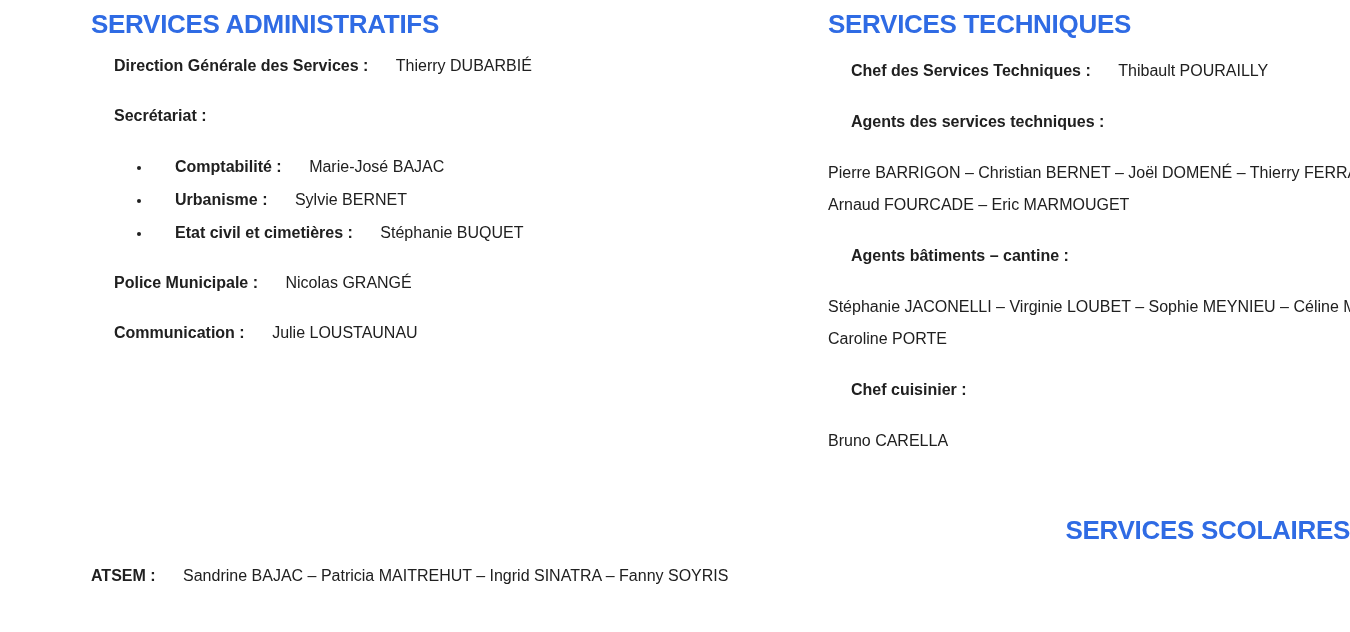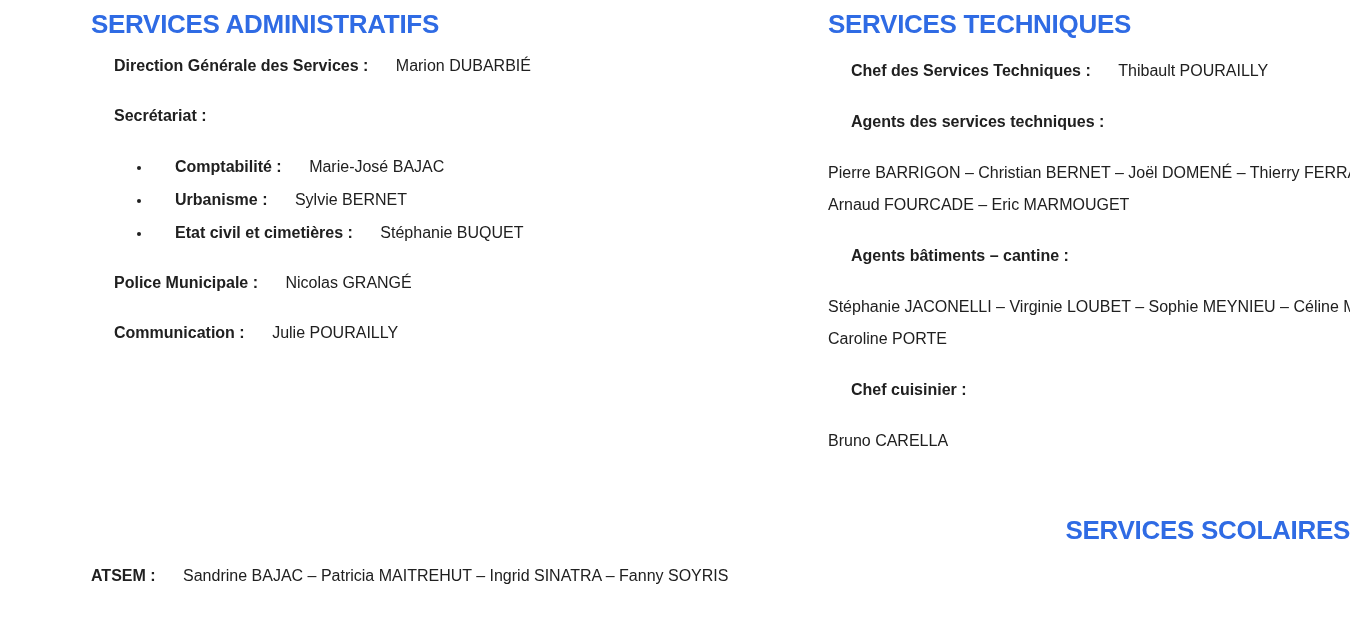--- a/index.html
+++ b/index.html
@@ -36,33 +36,33 @@
 </head>
 <body style="background: rgb(255, 255, 255);">
 
 <div class="page">
 
   <div class="columns">
 
     <section class="col-left">
       <h2>SERVICES ADMINISTRATIFS</h2>
 
-      <p><strong>Direction Générale des Services :</strong> <span>Marion DUBARBIÉ</span></p>
+      <p><strong>Direction Générale des Services :</strong> <span>Thierry DUBARBIÉ</span></p>
 
       <p><strong>Secrétariat :</strong></p>
 
       <ul>
         <li><strong>Comptabilité :</strong> <span>Marie-José BAJAC</span></li>
         <li><strong>Urbanisme :</strong> <span>Sylvie BERNET</span></li>
         <li><strong>Etat civil et cimetières :</strong> <span>Stéphanie BUQUET</span></li>
       </ul>
 
       <p><strong>Police Municipale :</strong> <span>Nicolas GRANGÉ</span></p>
 
-      <p><strong>Communication :</strong> <span>Julie POURAILLY</span></p>
+      <p><strong>Communication :</strong> <span>Julie LOUSTAUNAU</span></p>
     </section>
 
     <section class="col-right">
       <h2>SERVICES TECHNIQUES</h2>
 
       <p class="first"><strong>Chef des Services Techniques :</strong> <span>Thibault POURAILLY</span></p>
 
       <p><strong>Agents des services techniques :</strong></p>
 
       <p>Pierre BARRIGON – Christian BERNET – Joël DOMENÉ – Thierry FERRANET – Arnaud FOURCADE – Eric MARMOUGET</p>

